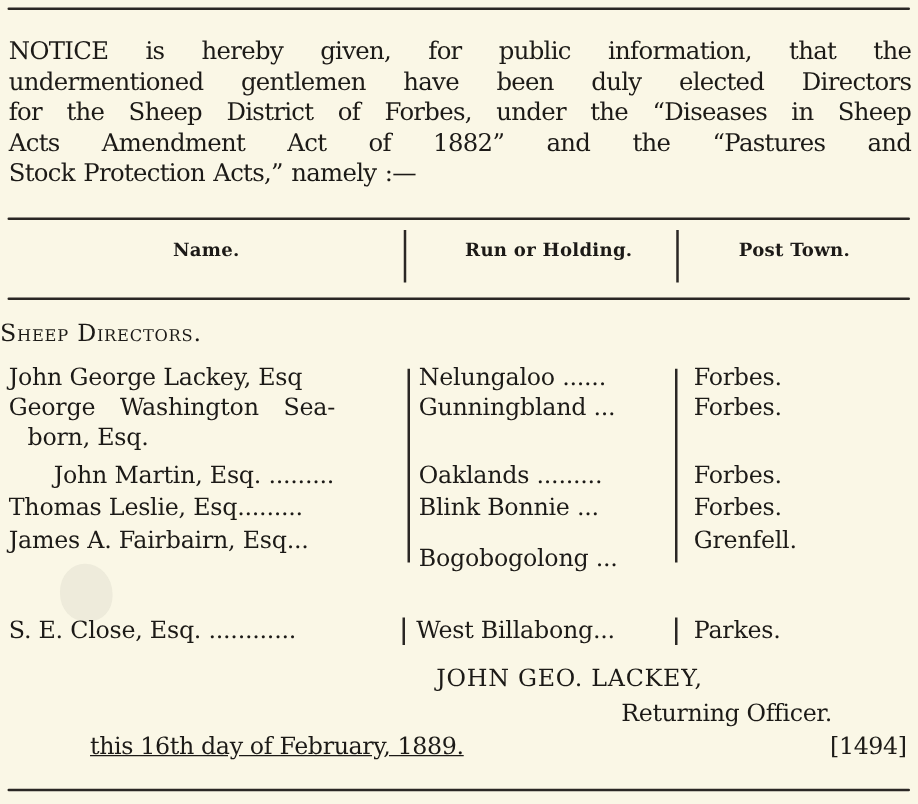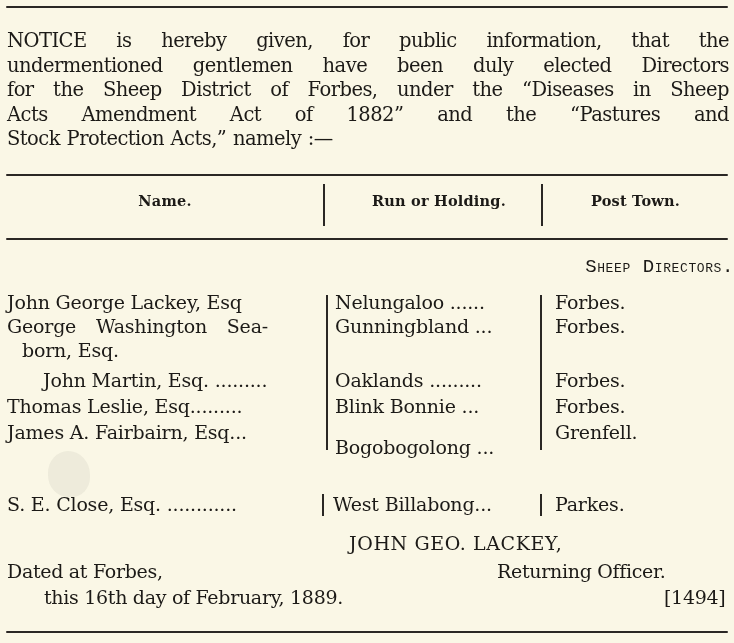--- a/index.html
+++ b/index.html
@@ -59,25 +59,24 @@
   }
   .vsep {
     position: absolute;
     width: 1.5px;
     background: #2a2724;
   }
   .section-title {
     position: absolute;
     left: 0;
     width: 734px;
-    text-align: right;
+    text-align: left;
     font-size: 19px;
     font-variant: small-caps;
     letter-spacing: 0.6px;
-    font-family: Liberation Mono, monospace;
   }
   .cell {
     position: absolute;
     font-size: 19px;
     line-height: 20px;
     white-space: nowrap;
     letter-spacing: -0.2px;
   }
   .name-cell { left: 7px; width: 312px; }
   .run-cell { left: 335px; width: 200px; }
@@ -166,19 +165,18 @@
   <div class="vsep" style="left:322px; top:494px; height:22px;"></div>
   <div class="vsep" style="left:540px; top:494px; height:22px;"></div>
 
   <div>
     <div class="cell name-cell" style="top:494px;">S. E. Close, Esq. ............</div>
     <div class="cell run-cell" style="top:494px; left:333px;">West Billabong...</div>
     <div class="cell town-cell" style="top:494px;">Parkes.</div>
   </div>
 
   <div class="footer-text" style="left:349px; top:532px; letter-spacing:0.6px;">JOHN GEO. LACKEY,</div>
-  <div class="footer-text" style="left:7px; top:560px;">Dated at Forbes,</div>
   <div class="footer-text" style="left:497px; top:560px;">Returning Officer.</div>
-  <div class="footer-text" style="left:44px; top:586px;">this 16th day of February, 1889.</div>
+  <div class="footer-text" style="left:72px; top:586px;text-decoration:underline;">this 16th day of February, 1889.</div>
   <div class="footer-text" style="left:664px; top:586px;">[1494]</div>
 
   <div class="rule" style="top:631px;"></div>
 </div>
 
 </body></html>

